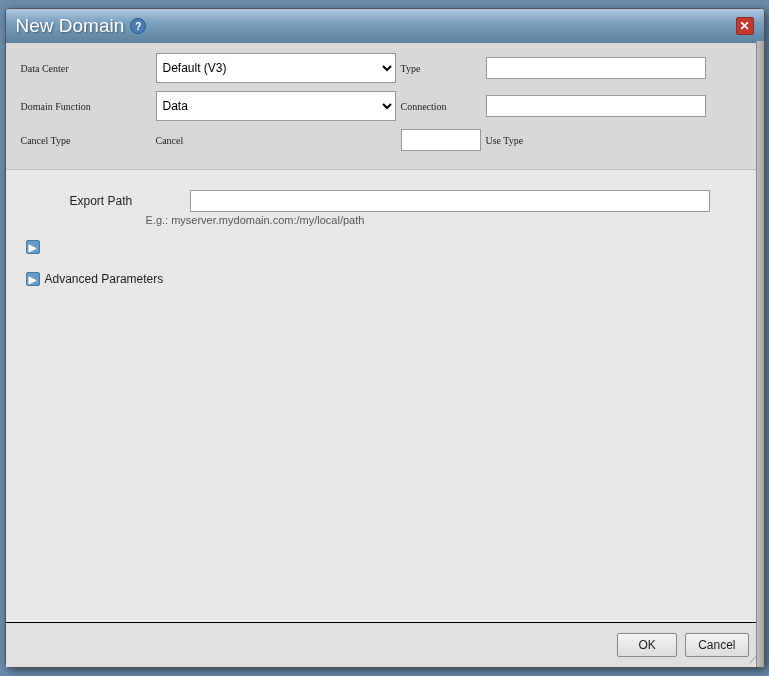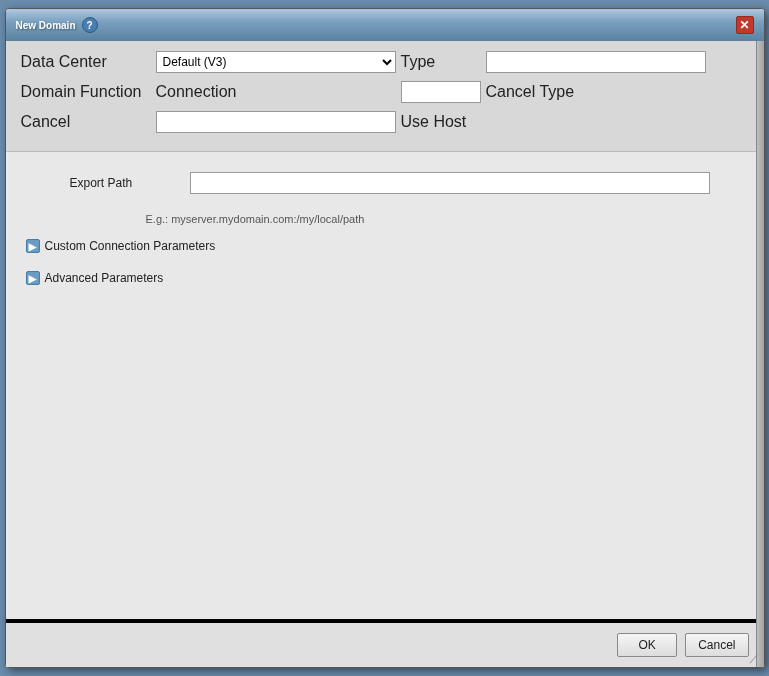--- a/index.html
+++ b/index.html
@@ -37,22 +37,22 @@
       min-height: 32px;
     }
 
     .dialog-title-left {
       display: flex;
       align-items: center;
       gap: 6px;
     }
 
     .dialog-title-text {
-      font-size: 10px;
-      font-weight: bold;
+      font-size: 19px;
+      font-weight: normal;
       color: #fff;
       text-shadow: 1px 1px 2px rgba(0,0,0,0.4);
     }
 
     .help-icon {
       width: 16px;
       height: 16px;
       background: #4a7db0;
       border: 1px solid #2a5a8a;
       border-radius: 50%;
@@ -97,36 +97,37 @@
 
     .form-grid {
       display: grid;
       grid-template-columns: 130px 240px 80px 220px;
       gap: 8px 5px;
       align-items: center;
     }
 
     .form-label {
       text-align: left;
-      font-size: 16px;
+      font-size: 10px;
       color: #222;
       padding-right: 5px;
+      font-family: Liberation Serif, serif;
     }
 
     .form-input {
       height: 22px;
       border: 1px solid #999;
       background: #fff;
       padding: 2px 4px;
       font-size: 12px;
       width: 100%;
     }
 
     .form-select {
-      height: 22px;
+      height: 30px;
       border: 1px solid #999;
       background: #fff;
       padding: 1px 2px;
       font-size: 12px;
       width: 100%;
       appearance: auto;
     }
 
     .main-content {
       flex: 1;
@@ -158,21 +159,21 @@
       background: #fff;
       padding: 2px 4px;
       font-size: 12px;
       max-width: 520px;
     }
 
     .export-path-hint {
       font-size: 11px;
       color: #555;
       margin-left: 120px;
-      margin-top: 19px;
+      margin-top: 2px;
     }
 
     .expandable-section {
       display: flex;
       align-items: center;
       gap: 5px;
       cursor: pointer;
       padding: 4px 0;
     }
 
@@ -193,21 +194,21 @@
     .expandable-label {
       font-size: 12px;
       color: #222;
     }
 
     .dialog-footer {
       padding: 10px 15px;
       display: flex;
       justify-content: flex-end;
       gap: 8px;
-      border-top: 4px solid #000000;
+      border-top: 1px solid #000000;
       background: #e0e0e0;
     }
 
     .btn {
       min-width: 60px;
       height: 24px;
       padding: 0 12px;
       font-size: 12px;
       border: 1px solid #888;
       border-radius: 2px;
@@ -258,46 +259,50 @@
 
         <label class="form-label">Data Center</label>
         <select class="form-select">
           <option>Default (V3)</option>
           <option>Default (V4)</option>
         </select>
         <label class="form-label">Type</label>
         <input type="text" class="form-input" value="" style="">
 
         <label class="form-label">Domain Function</label>
+        <select class="form-select">
+          <option>Data</option>
+          <option>ISO</option>
+          <option>Export</option>
+        </select>
         <label class="form-label">Connection</label>
         <input type="text" class="form-input" value="" style="">
 
         <label class="form-label">Cancel Type</label>
         <label class="form-label">Cancel</label>
         <input type="text" class="form-input" value="" style="">
 
-        <label class="form-label">Use Host</label>
+        <label class="form-label">Use Type</label>
         <span></span>
         <span></span>
       </div>
     </div>
 
     <div class="main-content">
 
       <div>
         <div class="export-path-row">
           <label class="export-path-label">Export Path</label>
           <input type="text" class="export-path-input" value="" style="">
         </div>
         <div class="export-path-hint">E.g.: myserver.mydomain.com:/my/local/path</div>
       </div>
 
       <div class="expandable-section">
         <div class="expand-icon">▶</div>
-        <span class="expandable-label">Custom Connection Parameters</span>
       </div>
 
       <div class="expandable-section">
         <div class="expand-icon">▶</div>
         <span class="expandable-label">Advanced Parameters</span>
       </div>
 
     </div>
   </div>
 

